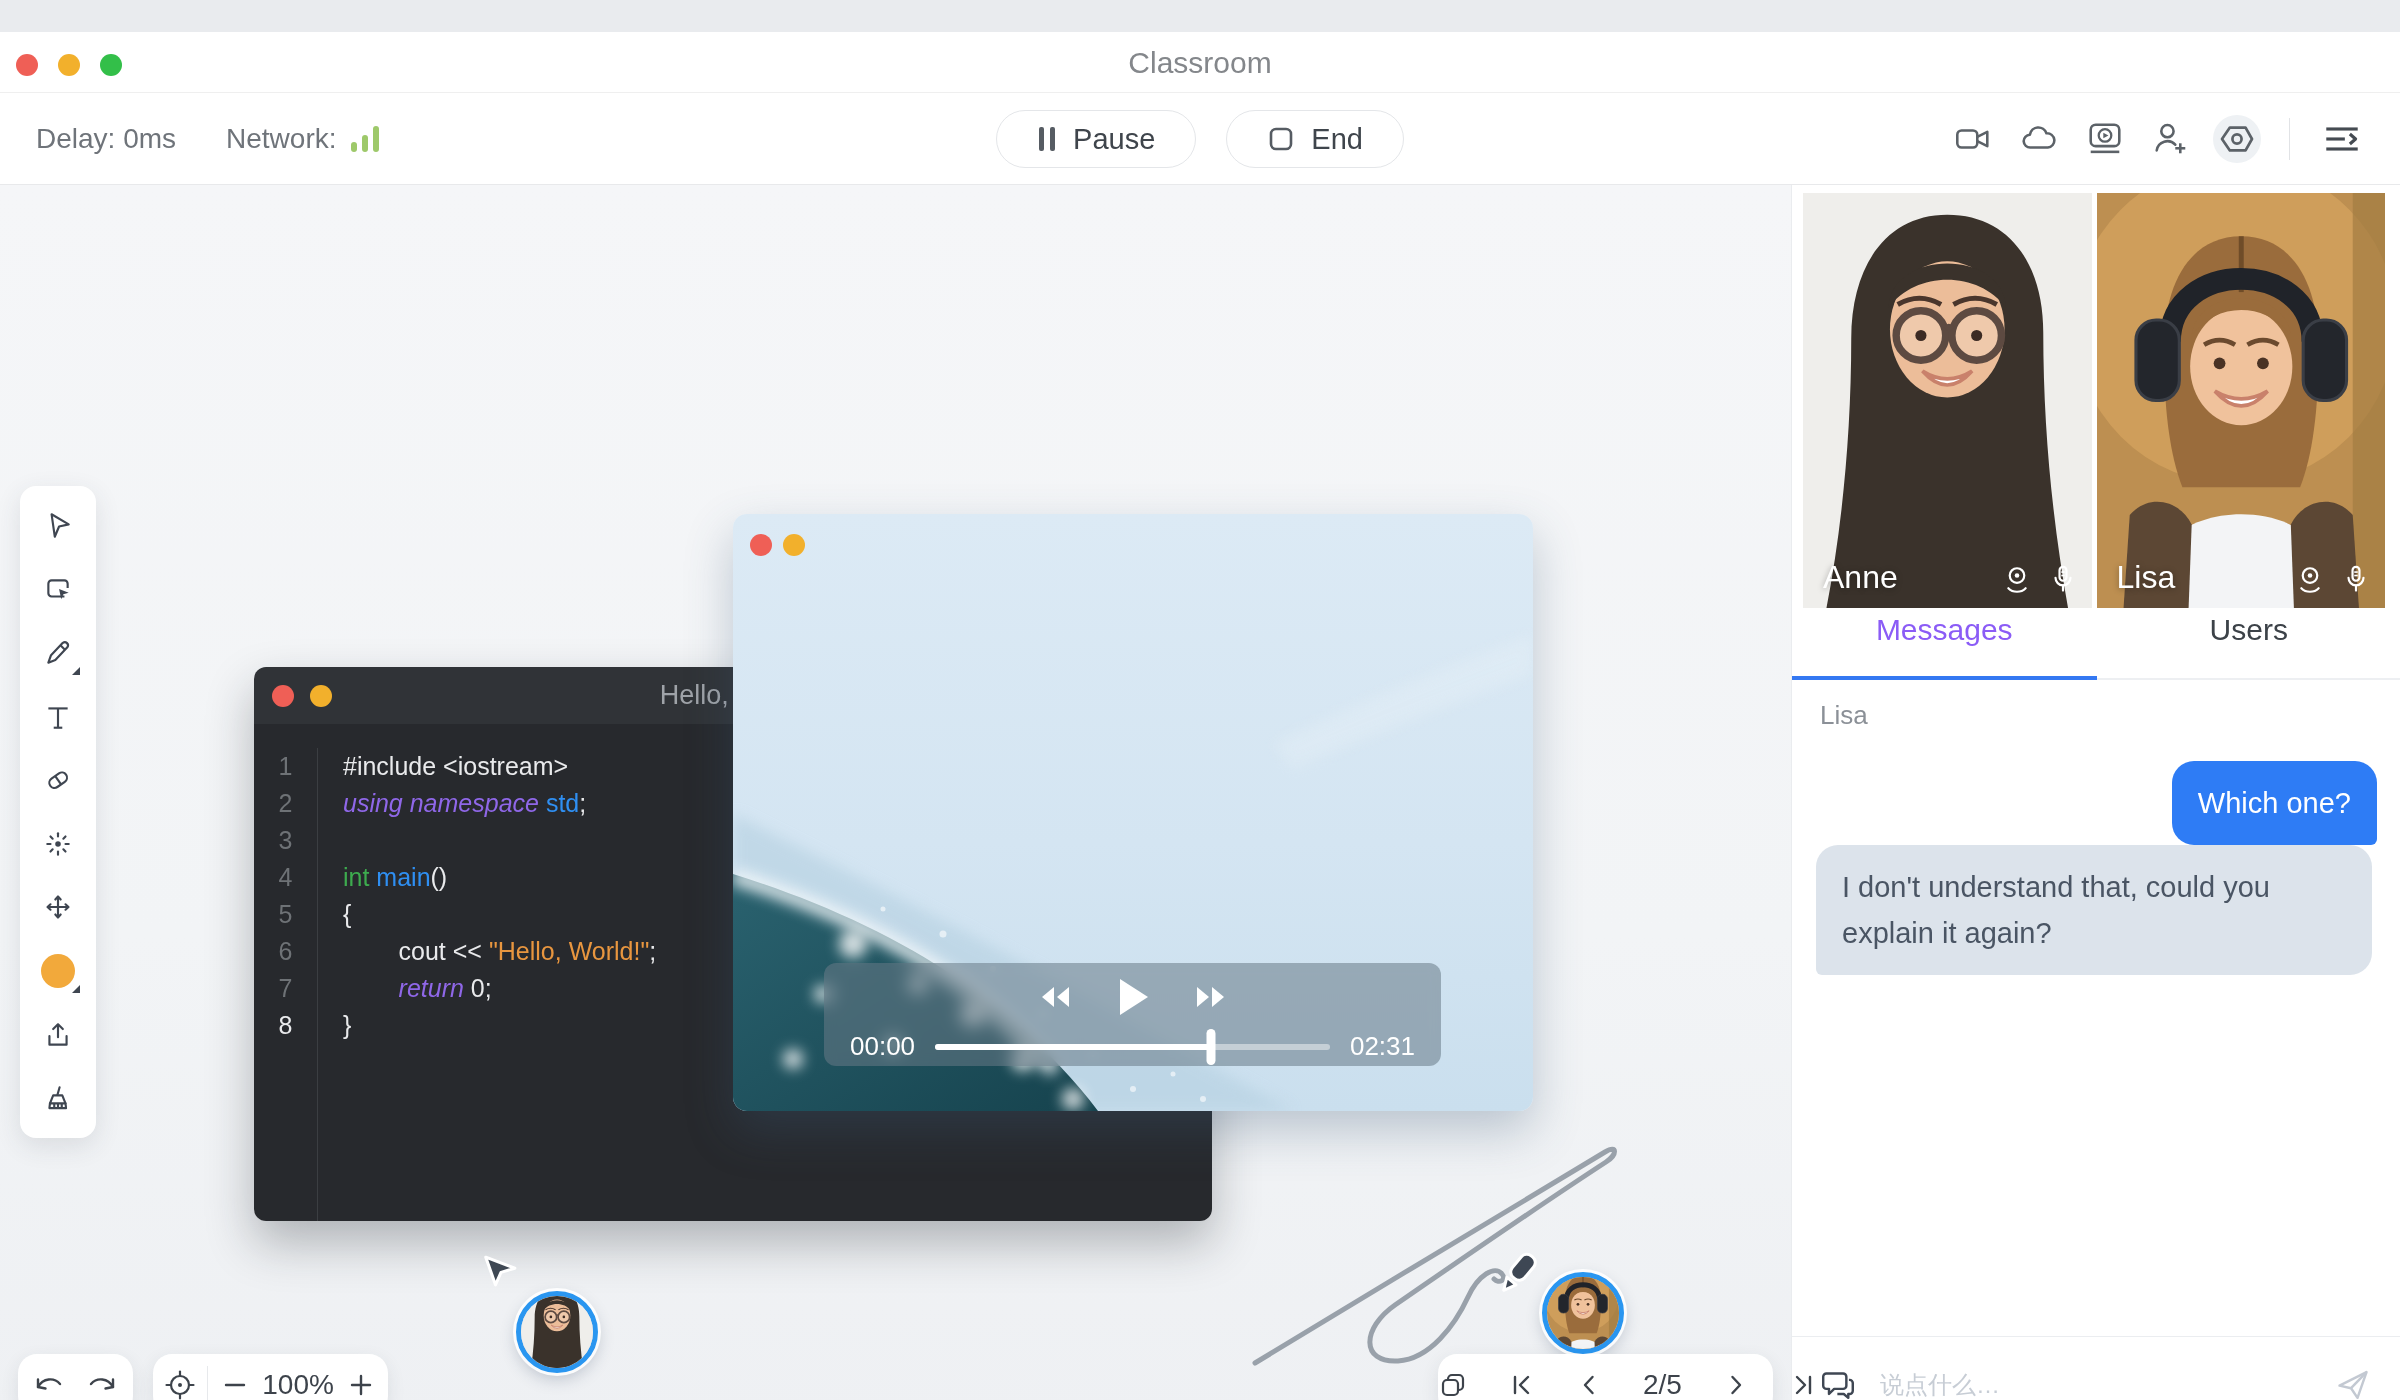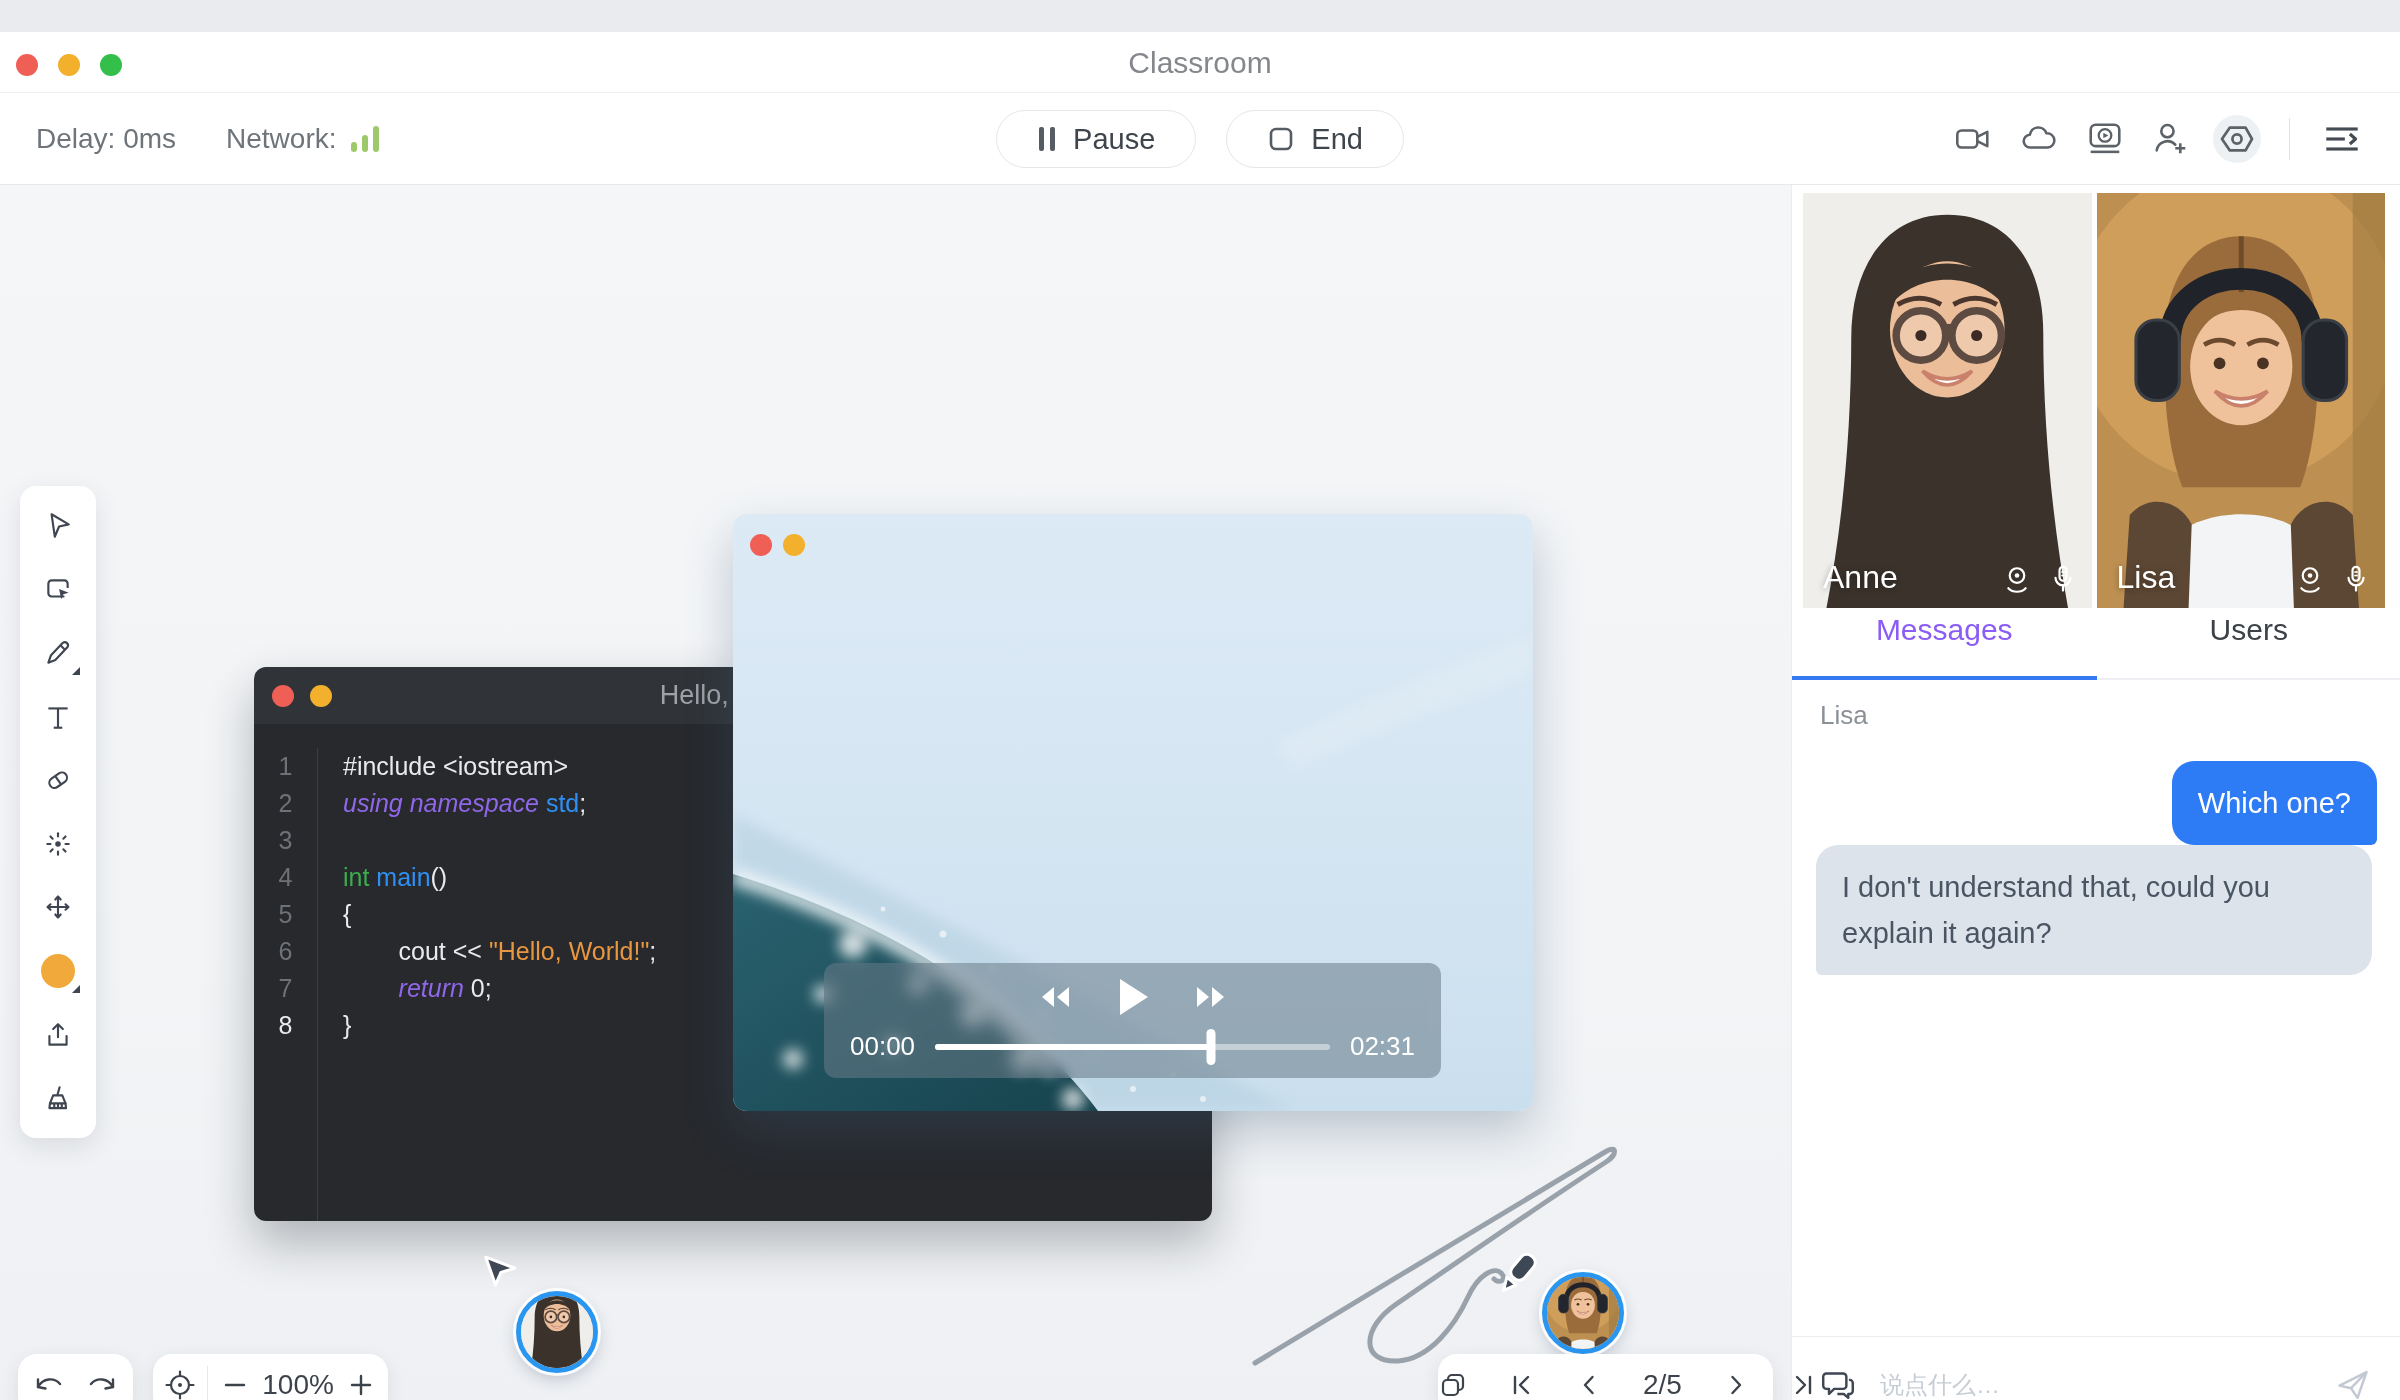--- a/index.html
+++ b/index.html
@@ -68,21 +68,21 @@
   .code-line{height:37px;}
   .tok-plain{color:#e9eaec;} .tok-keyword{color:#8f67e8;font-style:italic;} .tok-type{color:#2f8ff2;}
   .tok-green{color:#3dab4e;} .tok-string{color:#e8963f;}
 
   
   .video-win{position:absolute;left:733px;top:329px;width:800px;height:597px;border-radius:14px;
              overflow:hidden;box-shadow:0 20px 48px rgba(60,90,120,.30);z-index:20;
              background:linear-gradient(180deg,#dceaf5 0%,#d4e5f2 55%,#cadfee 100%);}
   .video-win .dots{position:absolute;left:17px;top:20px;display:flex;gap:11px;z-index:3;}
   .ocean{position:absolute;left:0;top:0;width:100%;height:100%;}
-  .player{position:absolute;left:91px;top:449px;width:617px;height:115px;border-radius:12px;
+  .player{position:absolute;left:91px;top:449px;width:617px;height:103px;border-radius:12px;
           background:rgba(104,122,135,.55);backdrop-filter:blur(6px);z-index:4;color:#fff;}
   .transport{position:absolute;left:0;right:0;top:12px;display:flex;justify-content:center;
              align-items:center;gap:34px;}
   .timesrow{position:absolute;left:26px;right:26px;top:68px;display:flex;align-items:center;gap:20px;
             font-size:26px;}
   .track{position:relative;flex:1;height:6px;border-radius:3px;background:rgba(255,255,255,.45);}
   .track .fill{position:absolute;left:0;top:0;height:6px;border-radius:3px;background:#fff;}
   .track .thumb{position:absolute;top:50%;width:9px;height:36px;border-radius:5px;background:#fff;
                 transform:translate(-50%,-50%);}
 

